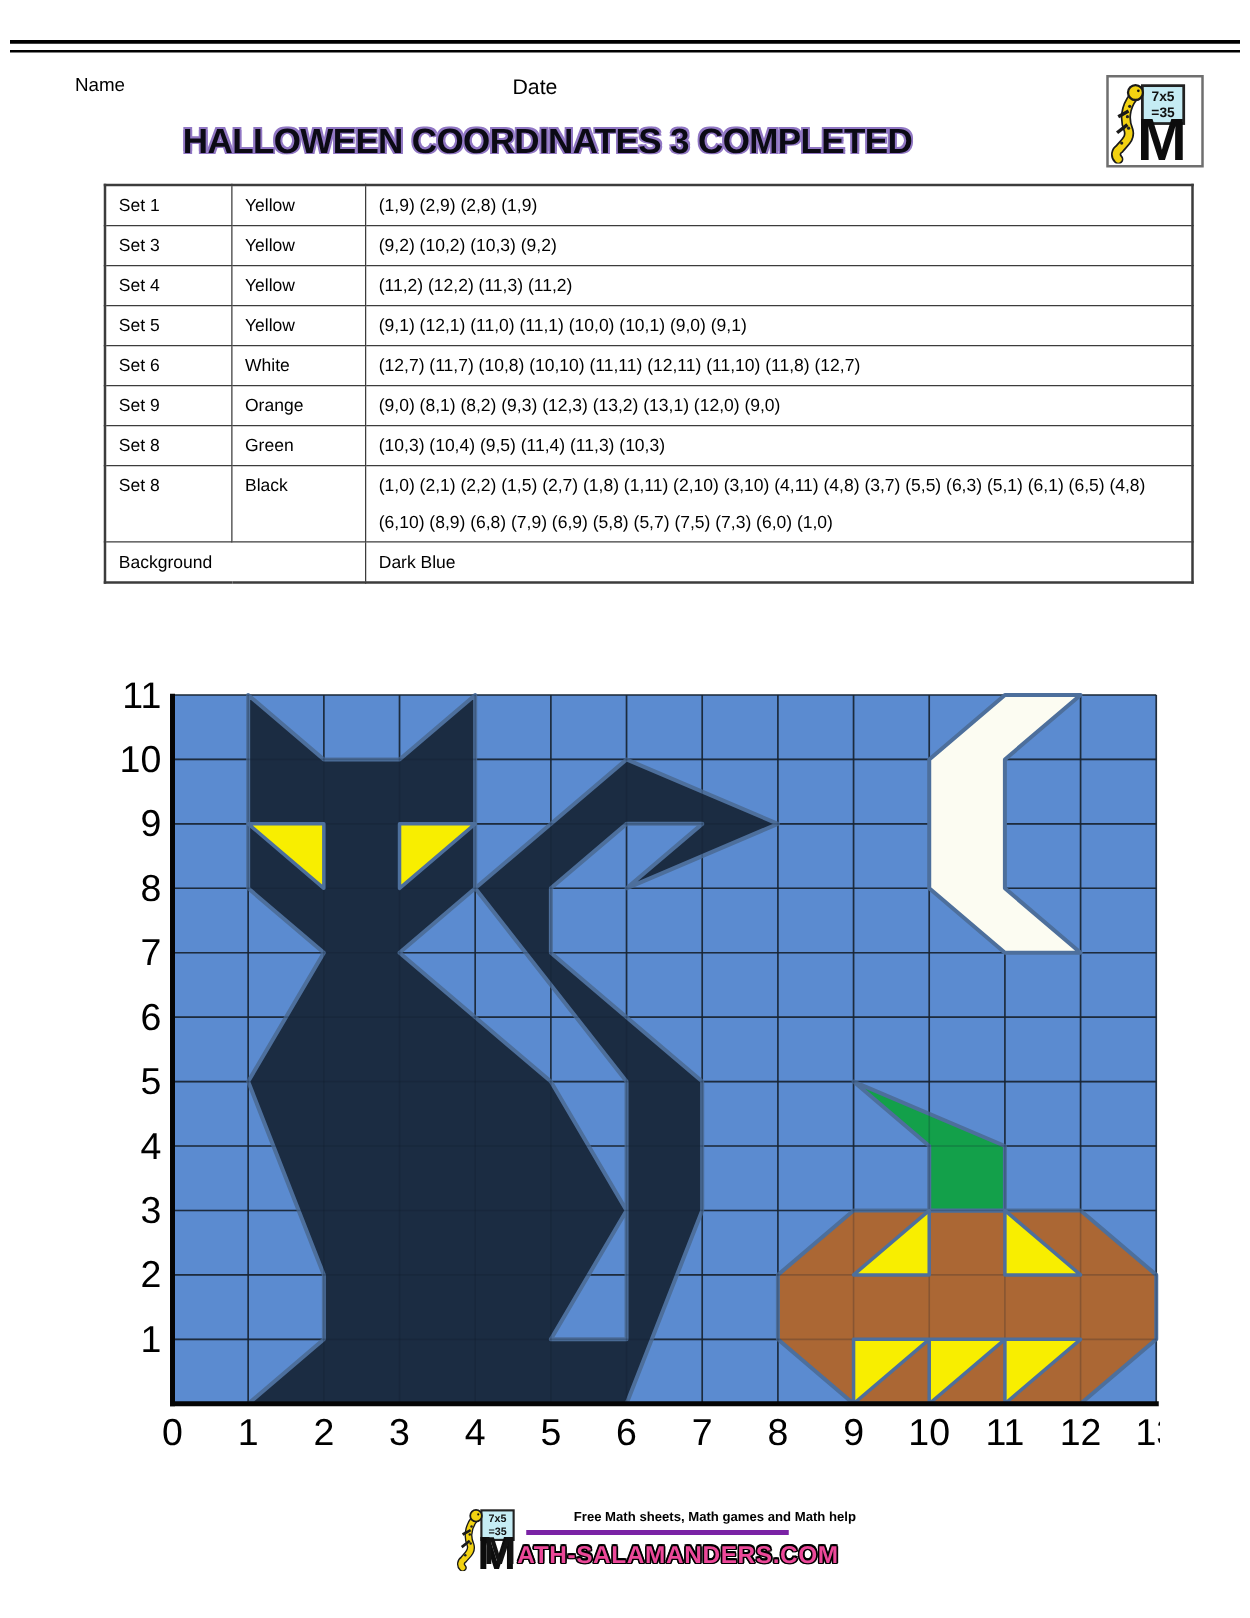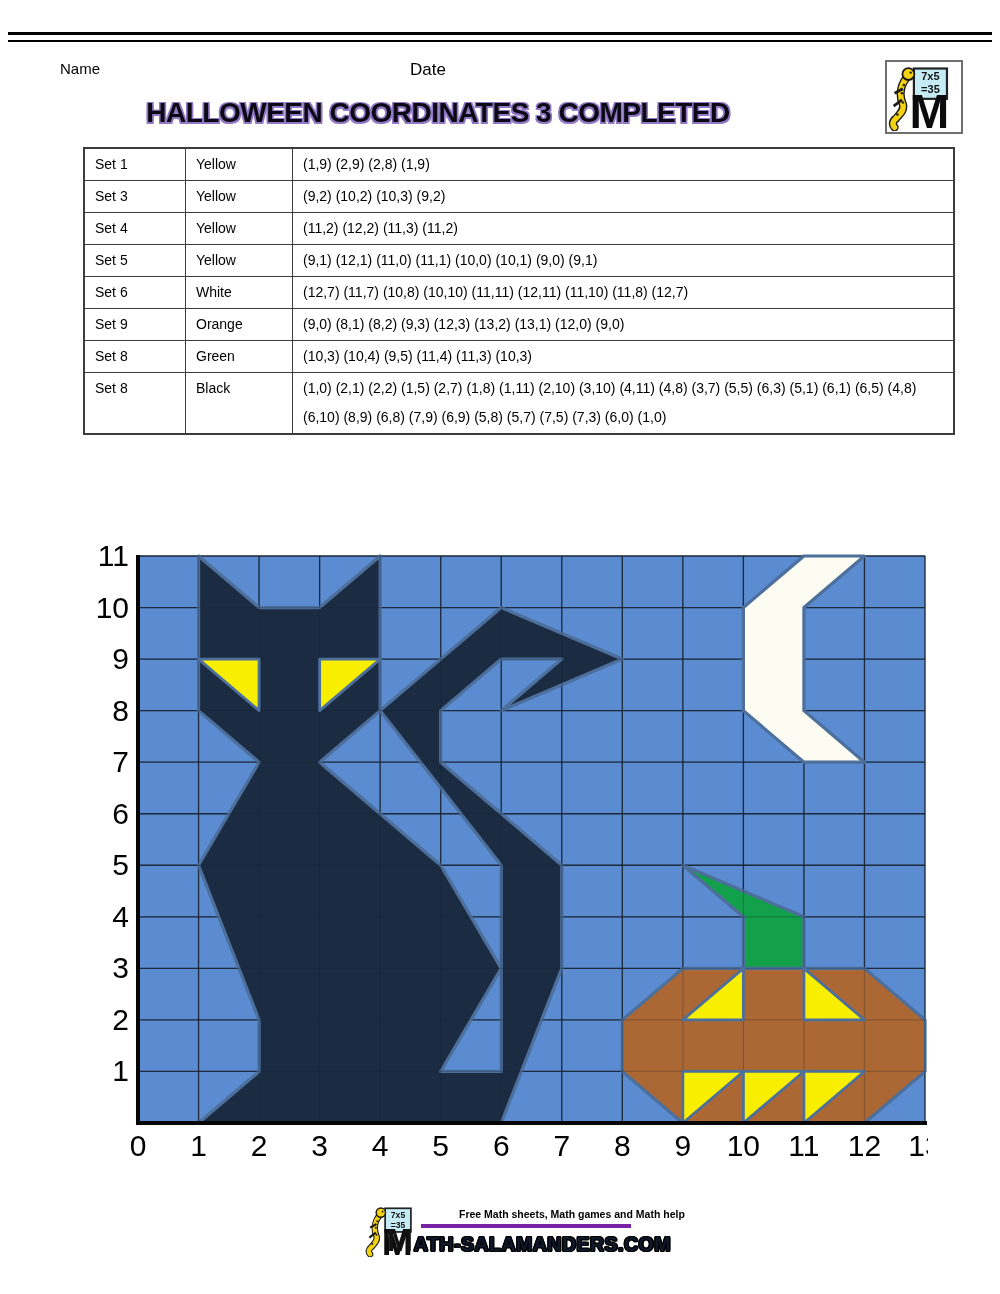--- a/index.html
+++ b/index.html
@@ -34,21 +34,21 @@
   
   #footer{left:365px;top:1202px;width:300px;height:64px;}
   #footer-logo{position:absolute;left:0;top:2px;}
   #footer-tagline{position:absolute;left:58px;top:6px;font-size:10.5px;
       font-weight:bold;white-space:nowrap;padding-left:36px;}
   #footer-bar{position:absolute;left:56px;top:22px;width:210px;height:3.5px;
       background:#7a22a5;}
   #footer-wordmark{position:absolute;left:22px;top:24px;display:flex;
       align-items:flex-end;white-space:nowrap;}
   #site-m{font-size:31px;line-height:30px;font-weight:900;color:#121212;margin-right:1px;}
-  #site-rest{font-size:19.5px;line-height:24px;font-weight:bold;letter-spacing:0.5px;color:#0f172a;
+  #site-rest{font-size:19.5px;line-height:24px;font-weight:bold;letter-spacing:0.5px;color:#ec4899;
       text-shadow:1.3px 0 #000,-1.3px 0 #000,0 1.3px #000,0 -1.3px #000,
                   1px 1px #000,-1px -1px #000,1px -1px #000,-1px 1px #000;}
 </style>
 </head>
 <body>
 
 <svg width="0" height="0" style="position:absolute">
   <symbol id="sala-logo" viewBox="0 0 78 74">
     <line x1="24" y1="13" x2="33" y2="7" stroke="#222" stroke-width="1.6"></line>
     <rect x="28" y="6" width="36" height="33" fill="#c5ecf4" stroke="#222" stroke-width="2.4"></rect>
@@ -118,20 +118,24 @@
       </tr>
       <tr>
         <td class="set-cell">Set 8</td>
         <td class="color-cell">Green</td>
         <td class="coords-cell">(10,3) (10,4) (9,5) (11,4) (11,3) (10,3)</td>
       </tr>
       <tr>
         <td class="set-cell">Set 8</td>
         <td class="color-cell">Black</td>
         <td class="coords-cell">(1,0) (2,1) (2,2) (1,5) (2,7) (1,8) (1,11) (2,10) (3,10) (4,11) (4,8) (3,7) (5,5) (6,3) (5,1) (6,1) (6,5) (4,8) (6,10) (8,9) (6,8) (7,9) (6,9) (5,8) (5,7) (7,5) (7,3) (6,0) (1,0)</td>
+      </tr>
+      <tr>
+        <td colspan="2">Background</td>
+        <td class="coords-cell">Dark Blue</td>
       </tr>
     </tbody>
 </table>
 
 <svg class="abs" id="plot" viewBox="-46 -10 836 614">
     <rect x="0" y="0" width="787" height="567" fill="#5b8bd0"></rect>
     <line x1="0" y1="0" x2="0" y2="567" stroke="#1f2d3d" stroke-width="1.3" opacity="0.95"></line>
     <line x1="60.54" y1="0" x2="60.54" y2="567" stroke="#1f2d3d" stroke-width="1.3" opacity="0.95"></line>
     <line x1="121.08" y1="0" x2="121.08" y2="567" stroke="#1f2d3d" stroke-width="1.3" opacity="0.95"></line>
     <line x1="181.62" y1="0" x2="181.62" y2="567" stroke="#1f2d3d" stroke-width="1.3" opacity="0.95"></line>

